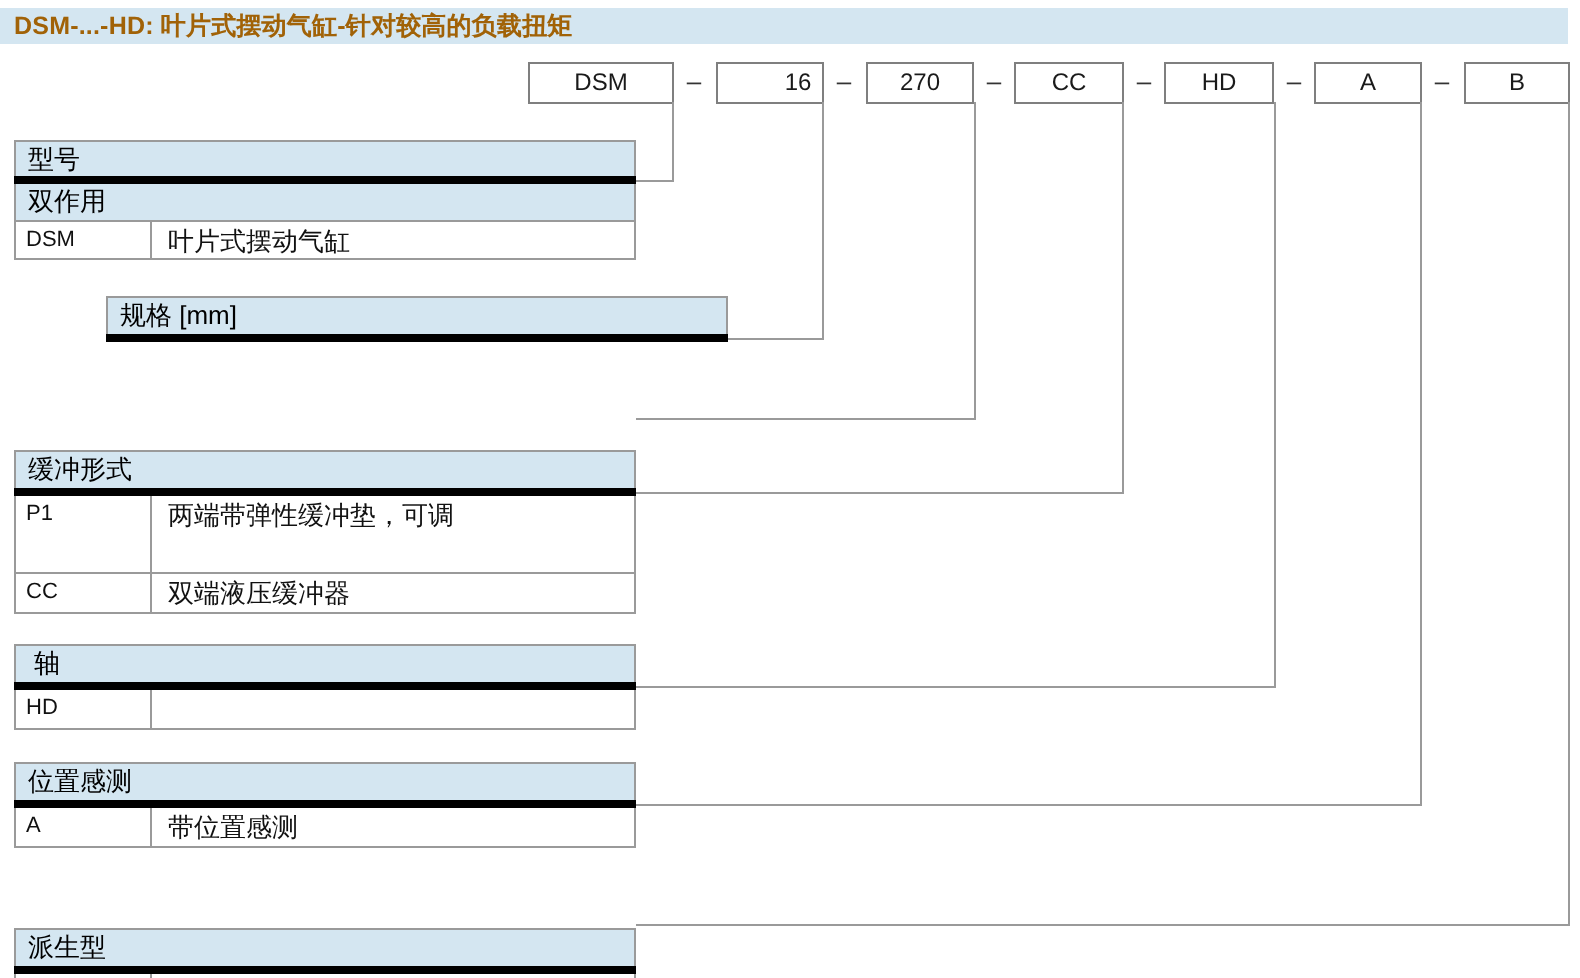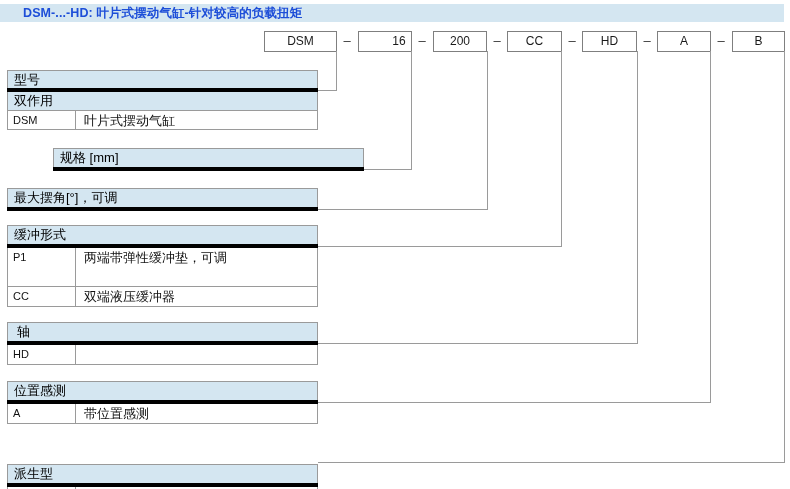--- a/index.html
+++ b/index.html
@@ -8,21 +8,21 @@
     width:790px;height:489px;
     background:#ffffff;
     font-family:"Liberation Sans", sans-serif;
     color:#111;
     overflow:hidden;
   }
   .title-bar{
     position:absolute;left:0;top:4px;width:784px;height:18px;
     background:#d4e6f1;
     font-size:12.5px;font-weight:bold;line-height:18px;
-    padding-left:23px;box-sizing:border-box;color:#1d4ed8;
+    padding-left:7px;box-sizing:border-box;color:#a16207;
     letter-spacing:0.1px;
   }
   .code-box{
     position:absolute;top:31px;height:21px;
     background:#fff;border:1px solid #7f7f7f;
     box-sizing:border-box;
     font-size:12px;line-height:19px;text-align:center;color:#1a1a1a;
   }
   .code-sep{
     position:absolute;top:31px;height:21px;width:16px;
@@ -64,21 +64,21 @@
 <body>
 
 <div id="canvas">
 
   <div class="title-bar">DSM-...-HD: 叶片式摆动气缸-针对较高的负载扭矩</div>
 
   <div class="code-box" style="left:264px;width:73px;">DSM</div>
   <div class="code-sep" style="left:339px;">–</div>
   <div class="code-box" style="left:358px;width:54px;padding-left:28px;">16</div>
   <div class="code-sep" style="left:414px;">–</div>
-  <div class="code-box" style="left:433px;width:54px;">200</div>
+  <div class="code-box" style="left:433px;width:54px;">270</div>
   <div class="code-sep" style="left:489px;">–</div>
   <div class="code-box" style="left:507px;width:55px;">CC</div>
   <div class="code-sep" style="left:564px;">–</div>
   <div class="code-box" style="left:582px;width:55px;">HD</div>
   <div class="code-sep" style="left:639px;">–</div>
   <div class="code-box" style="left:657px;width:54px;">A</div>
   <div class="code-sep" style="left:713px;">–</div>
   <div class="code-box" style="left:732px;width:53px;">B</div>
 
   <div class="vline" style="left:336px;top:51px;height:40px;"></div>
@@ -105,24 +105,20 @@
       <div class="c1">DSM</div>
       <div class="c2">叶片式摆动气缸</div>
     </div>
   </div>
 
   <div class="tbl" style="top:148px;margin-left:46px;">
     <div class="tbl-header">规格 [mm]</div>
     <div class="tbl-bar"></div>
   </div>
 
-  <div class="tbl" style="top:188px;">
-    <div class="tbl-header">最大摆角[°]，可调</div>
-    <div class="tbl-bar"></div>
-  </div>
 
   <div class="tbl" style="top:225px;">
     <div class="tbl-header">缓冲形式</div>
     <div class="tbl-bar"></div>
     <div class="tbl-row" style="height:39px;">
       <div class="c1">P1</div>
       <div class="c2">两端带弹性缓冲垫，可调</div>
     </div>
     <div class="tbl-row" style="height:20px;">
       <div class="c1">CC</div>

